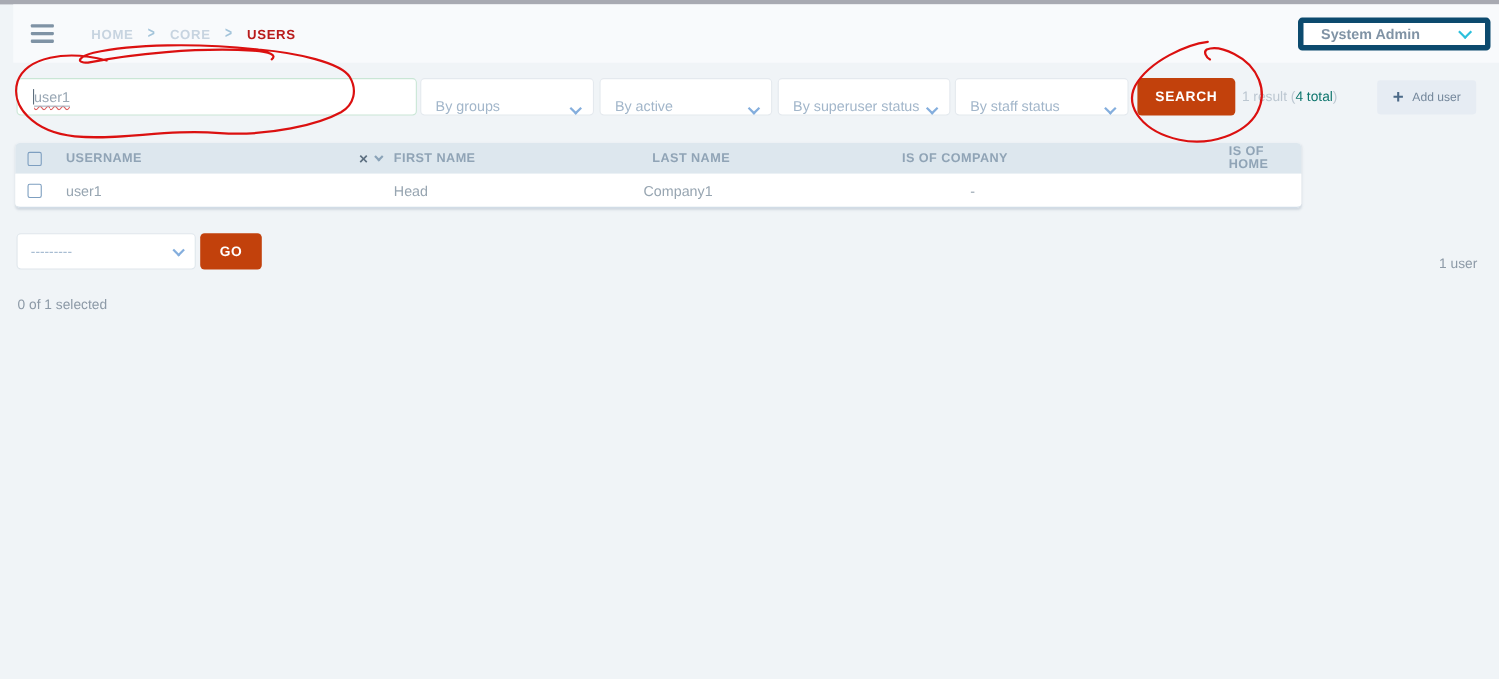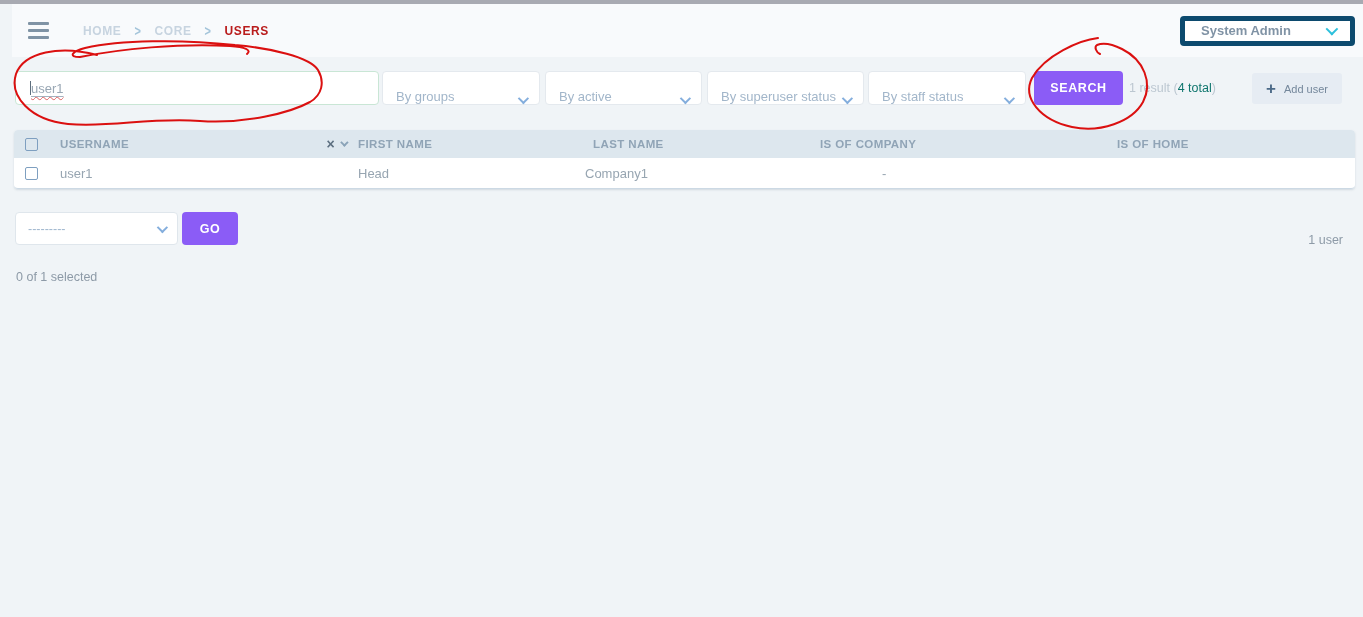--- a/index.html
+++ b/index.html
@@ -45,38 +45,38 @@
     height:34px; background:#fff; border:1px solid #e4e9ee; border-radius:4px;
     display:flex; align-items:flex-end; padding:0 13px; cursor:pointer;
   }
   .dd .label { font-size:13px; color:#a2b6ca; }
   .dd .chev { margin-left:auto; }
   .dd1 { width:158px; margin-left:3px; }
   .dd2 { width:157px; margin-left:5px; }
   .dd3 { width:157px; margin-left:5px; }
   .dd4 { width:158px; margin-left:4px; }
   .btn-green {
-    height:34px; background:#8b5cf6; color:#ffffff; border:none; border-radius:4px;
+    height:34px; background:#c2410c; color:#ffffff; border:none; border-radius:4px;
     font-size:12.5px; font-weight:bold; letter-spacing:0.6px; cursor:pointer;
     font-family:"Liberation Sans","DejaVu Sans",sans-serif;
   }
   .search-btn { width:89px; margin-left:8px; }
   .result-text { margin-left:6px; font-size:12.5px; color:#bcc7d1; white-space:nowrap; }
   .result-text .link { color:#0f766e; cursor:pointer; }
   .add-user {
     position:absolute; top:73px; right:21px; height:31px; background:#e6ecf3; border:none;
     border-radius:3px; display:flex; align-items:center; padding:0 14px; cursor:pointer;
     font-family:"Liberation Sans","DejaVu Sans",sans-serif;
   }
   .add-user .plus { font-size:17px; font-weight:bold; color:#4c6a88; margin-right:8px; line-height:1; }
   .add-user .label { font-size:11px; color:#74879b; }
 
   
   .table-card {
-    position:absolute; top:130px; left:14px; width:1341px; background:#fff;
+    position:absolute; top:130px; left:14px; width:1169px; background:#fff;
     border-radius:4px; box-shadow:0 1px 2px rgba(120,140,160,0.25);
   }
   .thead { height:28px; background:#dde7ee; border-radius:4px 4px 0 0; display:flex; align-items:center; }
   .thead .col { font-size:11.5px; font-weight:bold; letter-spacing:0.4px; color:#90a4b6; }
   .trow { height:31px; display:flex; align-items:center; background:#fff; border-bottom:1px solid #ccd9e4; border-radius:0 0 4px 4px; }
   .trow .col { font-size:13px; color:#97a5b1; }
   .col-check { width:46px; padding-left:11px; display:flex; align-items:center; }
   .col-username { width:298px; display:flex; align-items:center; }
   .col-first { width:235px; }
   .col-last { width:227px; }

